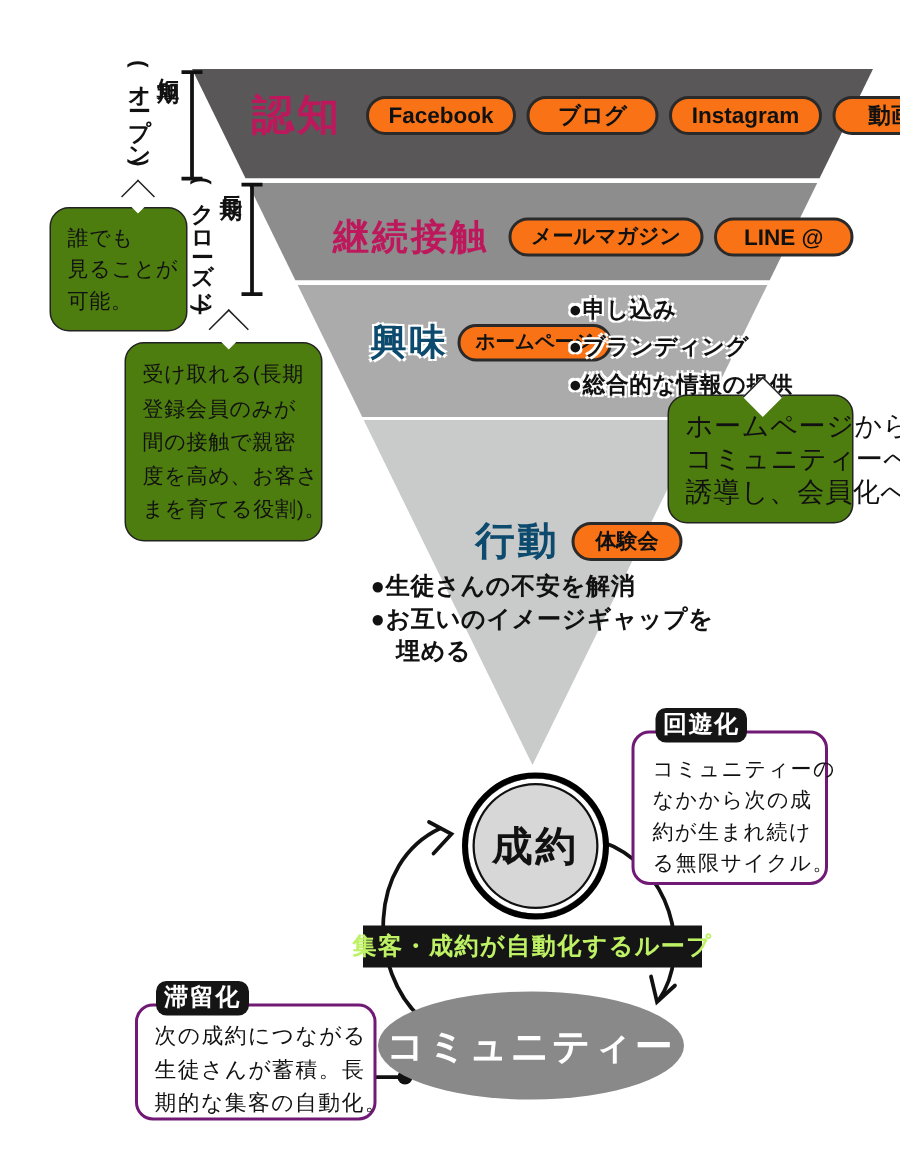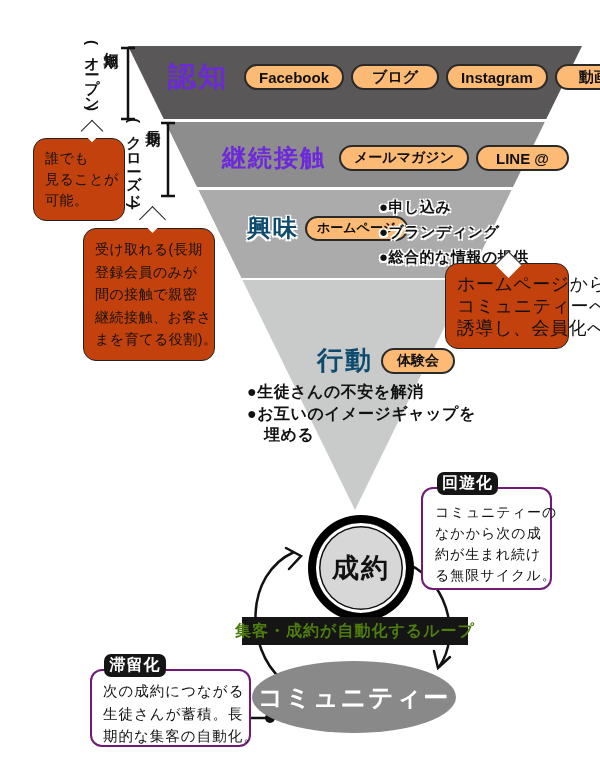--- a/index.html
+++ b/index.html
@@ -15,57 +15,57 @@
   .f-band{position:absolute;left:0;width:100%;}
   .b1{top:46px;height:73px;background:#595757;}
   .sep1{top:119px;height:2.5px;background:#fff;}
   .b2{top:121.5px;height:65.5px;background:#8d8d8d;}
   .sep2{top:187px;height:2.5px;background:#fff;}
   .b3{top:189.5px;height:88px;background:#ababab;}
   .sep3{top:277.5px;height:2.5px;background:#fff;}
   .b4{top:280px;height:230px;background:#c9caca;}
   .row{position:absolute;display:flex;align-items:center;gap:7px;z-index:5;}
   .stage-label{font-weight:bold;letter-spacing:2px;white-space:nowrap;}
-  .lab-light{color:#6d28d9;}
+  .lab-light{color:#be185d;}
   .lab-dark{color:#0c4a6e;}
   .halo{text-shadow:-1.5px -1.5px 0 #fff,1.5px -1.5px 0 #fff,-1.5px 1.5px 0 #fff,1.5px 1.5px 0 #fff,0 0 2px #fff;}
   .pill{
-    background:#fdba74;border:2px solid #2a2a2a;border-radius:13px;height:22px;
+    background:#f97316;border:2px solid #2a2a2a;border-radius:13px;height:22px;
     display:flex;align-items:center;justify-content:center;
     padding:0 13px;font-weight:bold;font-size:15px;white-space:nowrap;color:#111;
   }
   .bullets{position:absolute;z-index:5;font-size:15px;font-weight:600;letter-spacing:0.5px;}
   .bullets div{white-space:nowrap;}
   
   .bubble{
-    position:absolute;background:#c2410c;border:1.5px solid #222;border-radius:13px;
+    position:absolute;background:#4d7c0f;border:1.5px solid #222;border-radius:13px;
     padding:9px 11px;font-size:14px;line-height:21px;letter-spacing:0.5px;z-index:5;font-weight:500;
   }
   .bubble div{white-space:nowrap;}
   .tail{
     position:absolute;background:#fff;border-top:1.5px solid #222;border-left:1.5px solid #222;
     transform:rotate(45deg);z-index:6;
   }
   
   .vlabel{
     position:absolute;writing-mode:vertical-rl;text-orientation:mixed;
     font-size:15px;font-weight:600;letter-spacing:2px;z-index:5;white-space:nowrap;
   }
   .vlabel span{display:block;}
   
   #contract-circle{
     position:absolute;left:308px;top:515px;width:90px;height:90px;border-radius:50%;
-    background:#d7d7d7;border:8px solid #000000;
+    background:#d7d7d7;border:4px solid #000000;
     box-shadow:inset 0 0 0 3px #fff,inset 0 0 0 4.5px #111;
     display:flex;align-items:center;justify-content:center;
     font-size:27px;font-weight:bold;letter-spacing:2px;z-index:5;
   }
   #loop-bar{
     position:absolute;left:242px;top:617px;width:226px;height:28px;background:#151515;
-    color:#4d7c0f;font-weight:bold;font-size:16px;letter-spacing:1px;
+    color:#bef264;font-weight:bold;font-size:16px;letter-spacing:1px;
     display:flex;align-items:center;justify-content:center;z-index:5;white-space:nowrap;
   }
   #community{
     position:absolute;left:252px;top:661px;width:204px;height:72px;border-radius:50%;
     background:#898989;color:#fff;font-weight:bold;font-size:25px;letter-spacing:2px;
     display:flex;align-items:center;justify-content:center;z-index:5;white-space:nowrap;
   }
   .callout{
     position:absolute;background:#fff;border:2px solid #701a75;border-radius:12px;
     z-index:5;font-size:14px;line-height:21px;letter-spacing:1px;font-weight:500;
@@ -152,21 +152,21 @@
     <div>誰でも</div>
     <div>見ることが</div>
     <div>可能。</div>
   </div>
   <div class="tail" style="left:84px;top:123px;width:15px;height:15px;"></div>
 
   <div class="bubble" style="left:83px;top:228px;width:108px;line-height:22.5px;">
     <div>受け取れる(長期</div>
     <div>登録会員のみが</div>
     <div>間の接触で親密</div>
-    <div>継続接触、お客さ</div>
+    <div>度を高め、お客さ</div>
     <div>まを育てる役割)。</div>
   </div>
   <div class="tail" style="left:143px;top:210px;width:18px;height:18px;"></div>
 
   <div class="bubble" style="left:445px;top:263px;width:100px;font-size:18px;line-height:22px;">
     <div>ホームページから</div>
     <div>コミュニティーへ</div>
     <div>誘導し、会員化へ。</div>
   </div>
   <div class="tail" style="left:499px;top:255px;width:18px;height:18px;"></div>

